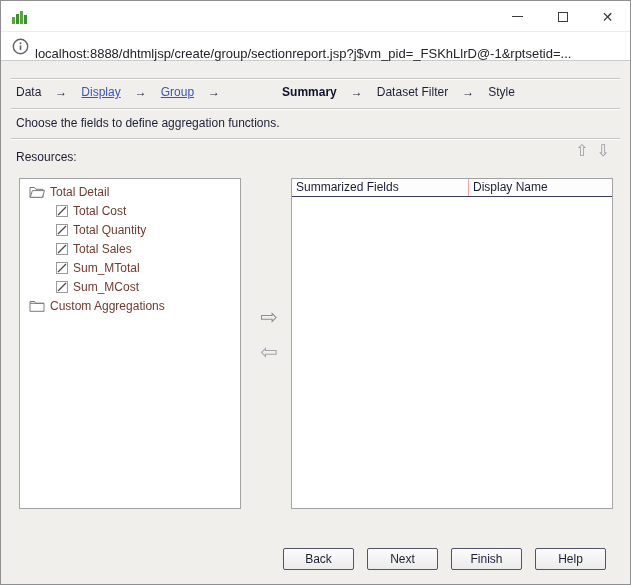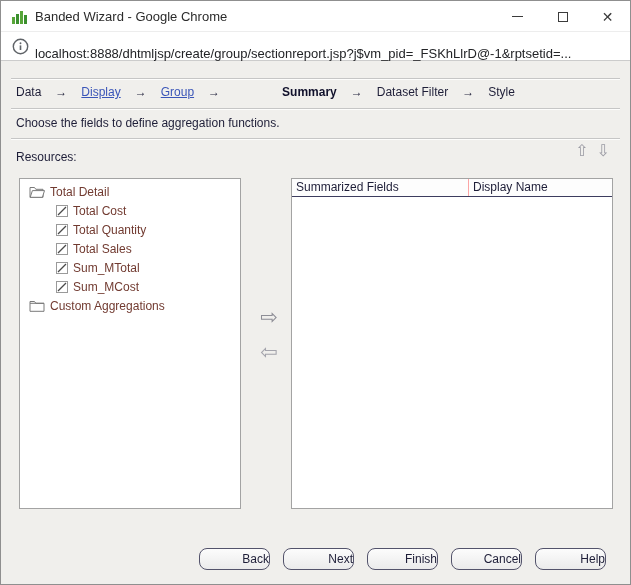--- a/index.html
+++ b/index.html
@@ -55,37 +55,36 @@
   .th-2 { flex:1; }
   .table-body { position:absolute; left:0; right:0; top:18px; bottom:0; background:#fff; }
 
   .transfer { position:absolute; left:246px; top:117px; width:44px; height:331px; }
   .arrow-btn { position:absolute; left:0; width:44px; text-align:center; font-size:21px; color:#8e8e96; cursor:pointer; line-height:1; }
   .arrow-add { top:128px; }
   .arrow-remove { top:163px; color:#a4a4ac; }
 
   .footer { position:absolute; right:24px; top:487px; display:flex; gap:13px; }
   .btn { width:71px; height:22px; font-family:inherit; font-size:12px; color:#1e1e38;
-         background:linear-gradient(#fcfcfc,#ebebeb); border:1px solid #53536b; border-radius:8px; cursor:pointer;text-align:right; }
+         background:linear-gradient(#fcfcfc,#ebebeb); border:1px solid #53536b; border-radius:2px; cursor:pointer; }
 </style>
 </head>
 <body>
 
 <div class="window">
 
   <div class="titlebar">
     <span class="app-icon">
       <svg width="15" height="15" viewBox="0 0 15 15">
         <rect x="0" y="8" width="3" height="7" fill="#57a639"></rect>
         <rect x="4" y="5" width="3" height="10" fill="#3b8f2e"></rect>
         <rect x="8" y="2" width="3" height="13" fill="#57a639"></rect>
         <rect x="12" y="6" width="3" height="9" fill="#3b8f2e"></rect>
       </svg>
     </span>
-    <span class="win-title">Banded Wizard - Google Chrome</span>
     <div class="win-controls">
       <div class="win-btn">
           <span class="glyph-min"></span>
         </div>
       <div class="win-btn">
           <span class="glyph-max"></span>
         </div>
       <div class="win-btn">
           <span class="glyph-close">✕</span>
         </div>
@@ -222,18 +221,17 @@
         <div class="th th-1">Summarized Fields</div>
         <div class="th th-2">Display Name</div>
       </div>
       <div class="table-body"></div>
     </div>
 
     <div class="footer">
       <button class="btn">Back</button>
       <button class="btn">Next</button>
       <button class="btn">Finish</button>
-      <button class="btn">Cancel</button>
       <button class="btn">Help</button>
     </div>
 
   </div>
 </div>
 
 </body></html>

